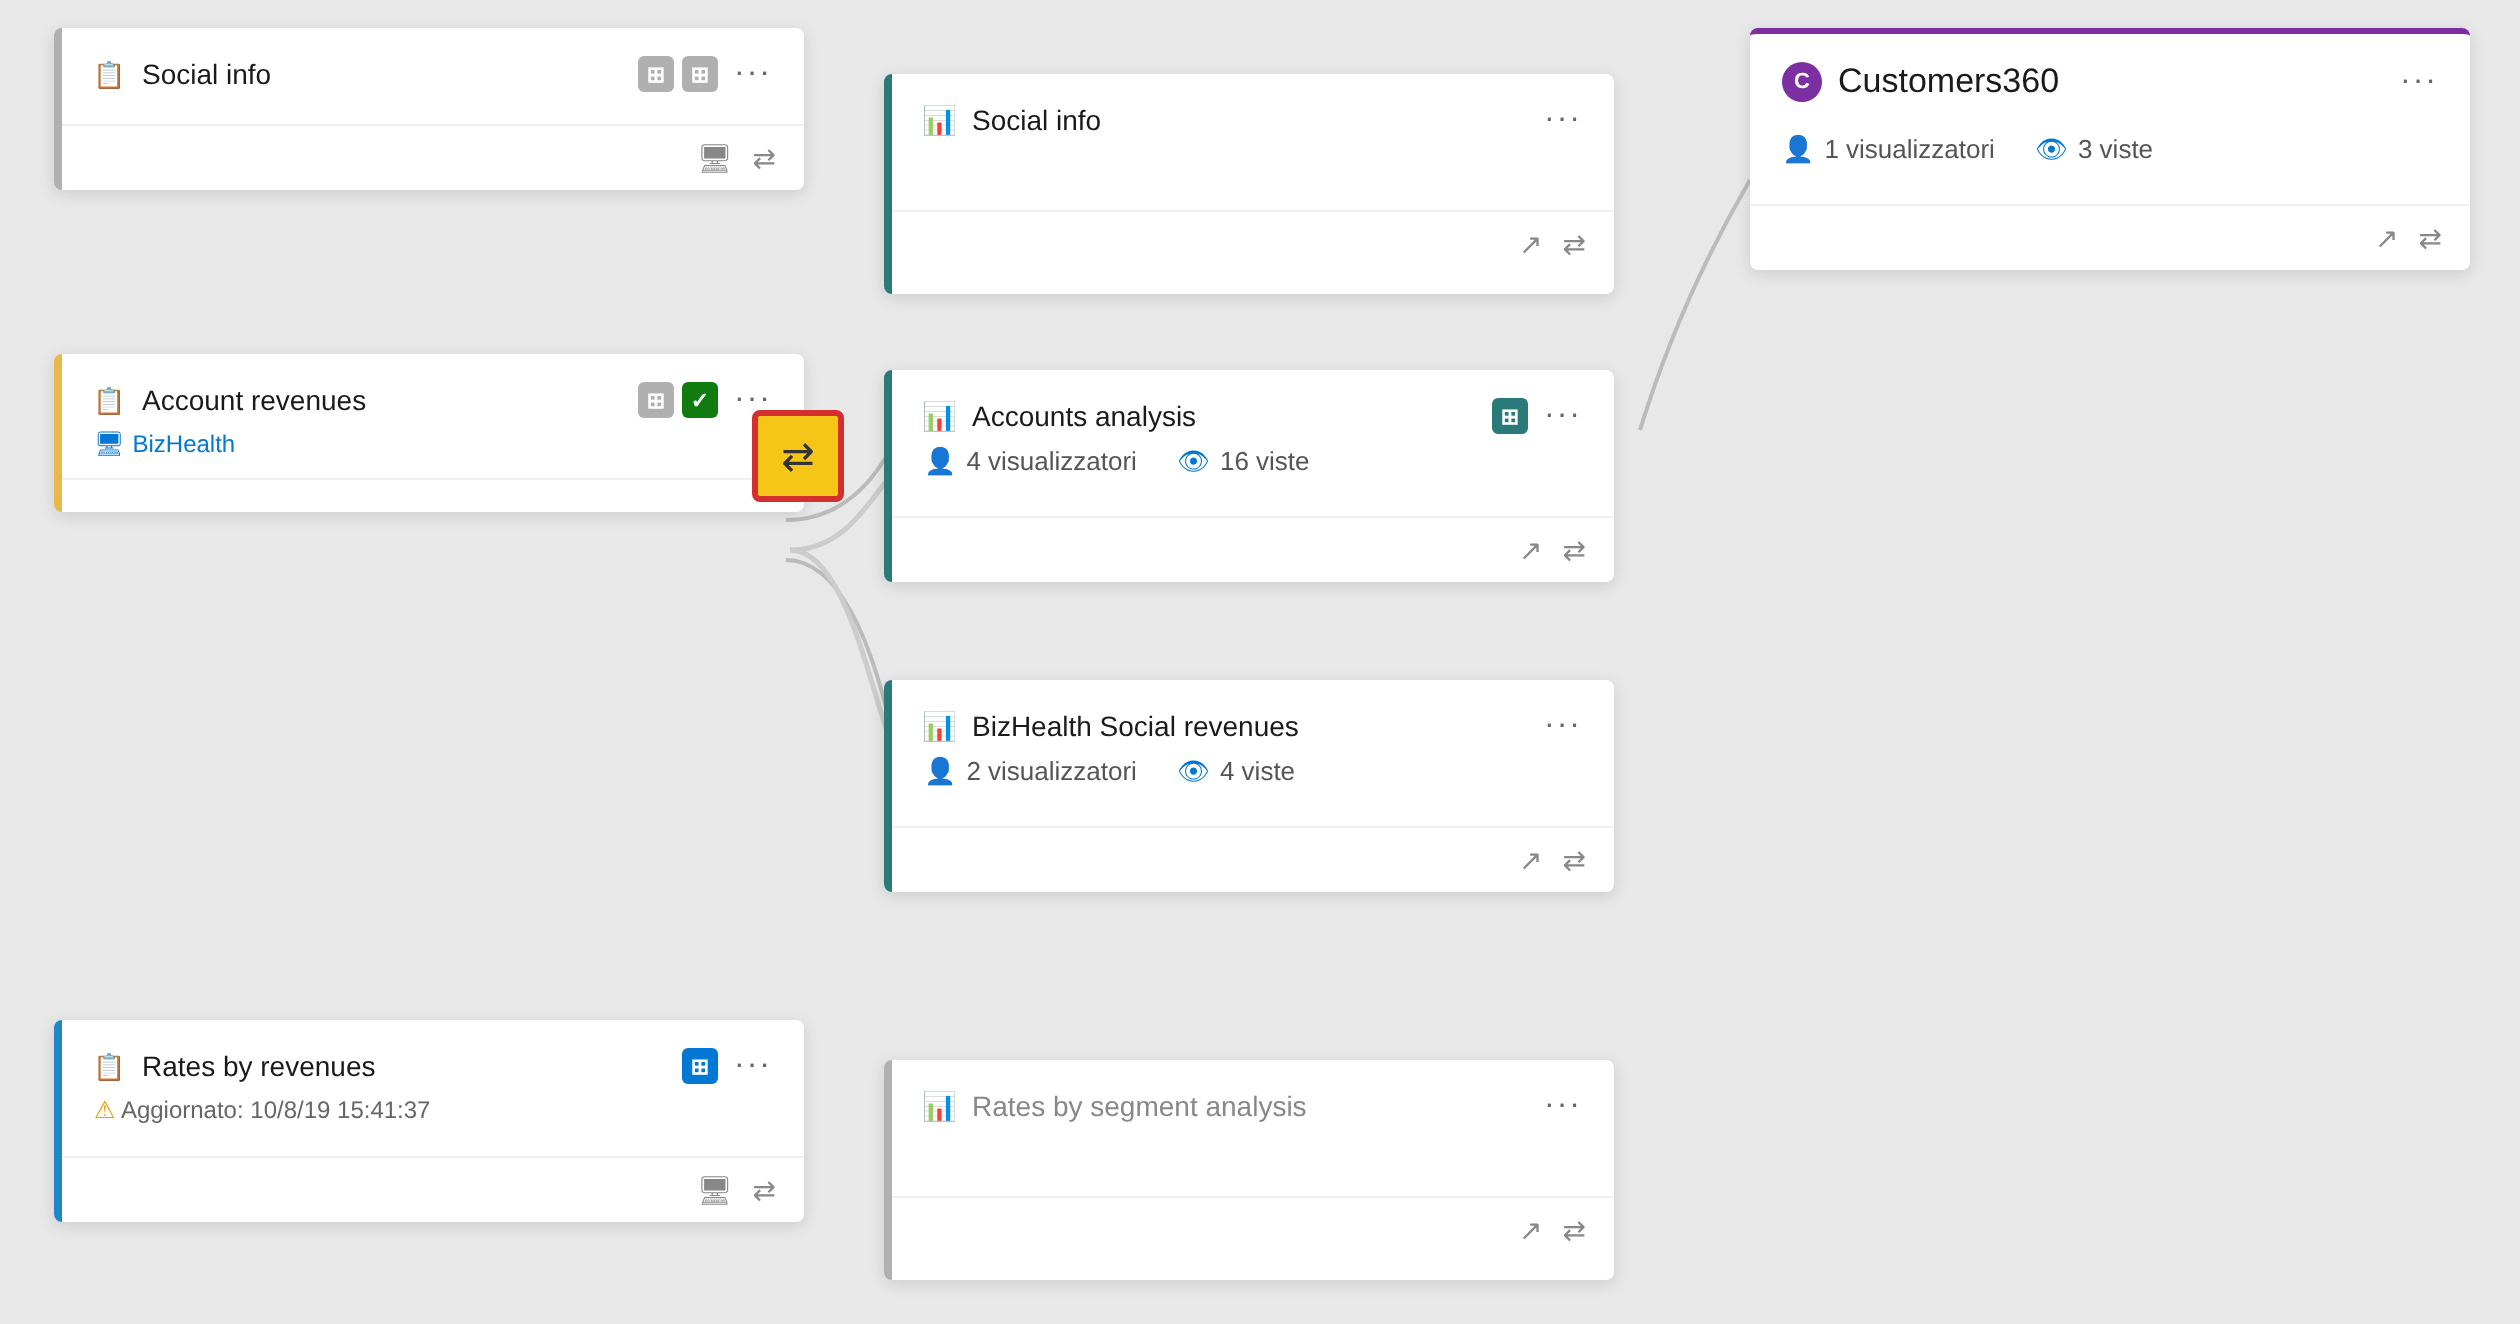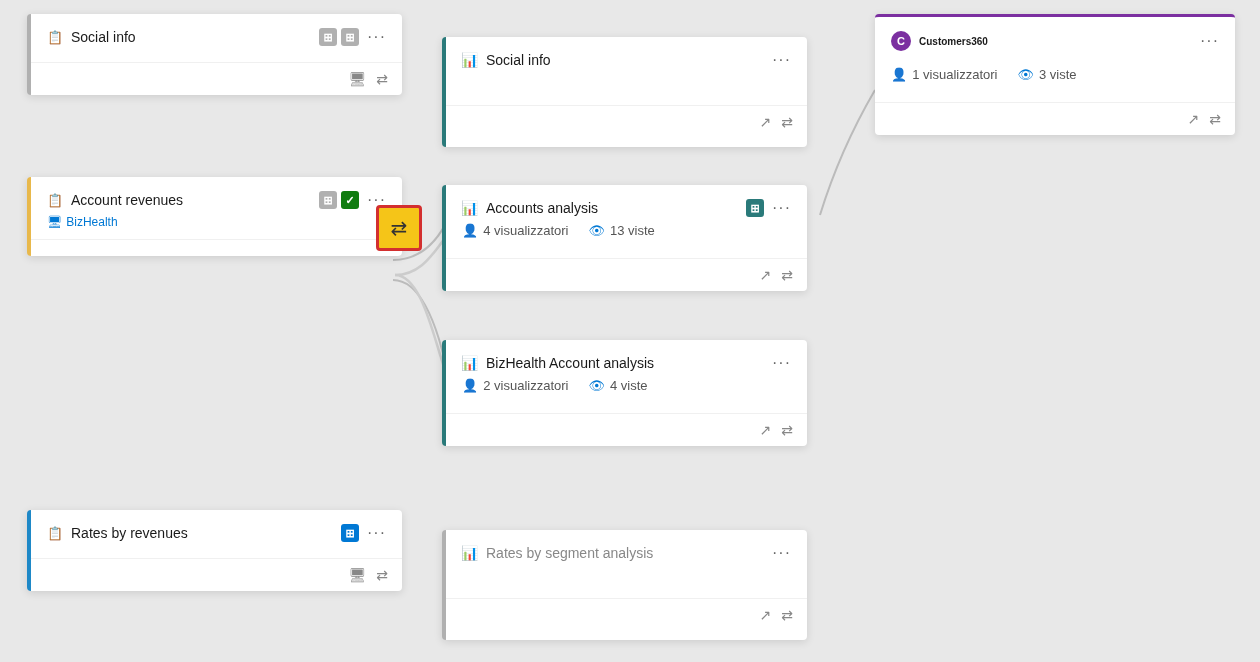--- a/index.html
+++ b/index.html
@@ -172,22 +172,22 @@
     }
 
     .customers-header {
       display: flex;
       align-items: center;
       gap: 8px;
       padding: 14px 16px 10px 16px;
     }
 
     .customers-title {
-      font-size: 10px;
-      font-weight: 700;
+      font-size: 17px;
+      font-weight: 400;
       color: #1a1a1a;
       flex: 1;
     }
 
     .purple-circle {
       width: 20px; height: 20px;
       border-radius: 50%;
       background: #7b2fa0;
       display: inline-flex;
       align-items: center;
@@ -306,35 +306,35 @@
         </div>
         <span class="menu-dots">···</span>
       </div>
       <div class="card-stats">
         <div class="stat-item">
           <span class="stat-icon">👤</span>
           <span>4 visualizzatori</span>
         </div>
         <div class="stat-item">
           <span class="stat-icon">👁</span>
-          <span>13 viste</span>
+          <span>16 viste</span>
         </div>
       </div>
     </div>
     <div class="card-footer">
       <span class="card-footer-icon">↗</span>
       <span class="card-footer-icon">⇄</span>
     </div>
   </div>
 
   <div class="card border-teal" style="left: 442px; top: 340px; width: 365px;">
     <div class="card-inner">
       <div class="card-header">
         <span class="icon-chart">📊</span>
-        <span class="card-title">BizHealth Account analysis</span>
+        <span class="card-title">BizHealth Social revenues</span>
         <span class="menu-dots">···</span>
       </div>
       <div class="card-stats">
         <div class="stat-item">
           <span class="stat-icon">👤</span>
           <span>2 visualizzatori</span>
         </div>
         <div class="stat-item">
           <span class="stat-icon">👁</span>
           <span>4 viste</span>
@@ -350,20 +350,24 @@
   <div class="card border-blue" style="left: 27px; top: 510px; width: 375px;">
     <div class="card-inner">
       <div class="card-header">
         <span class="icon-doc">📋</span>
         <span class="card-title">Rates by revenues</span>
         <div class="card-top-icons">
           <span class="icon-badge icon-badge-blue">⊞</span>
         </div>
         <span class="menu-dots">···</span>
       </div>
+      <div class="card-subtitle">
+        <span class="warning-icon">⚠</span>
+        <span>Aggiornato: 10/8/19 15:41:37</span>
+      </div>
     </div>
     <div class="card-footer">
       <span class="card-footer-icon">🖥</span>
       <span class="card-footer-icon">⇄</span>
     </div>
   </div>
 
   <div class="card border-gray" style="left: 442px; top: 530px; width: 365px; min-height: 110px;">
     <div class="card-inner">
       <div class="card-header">

